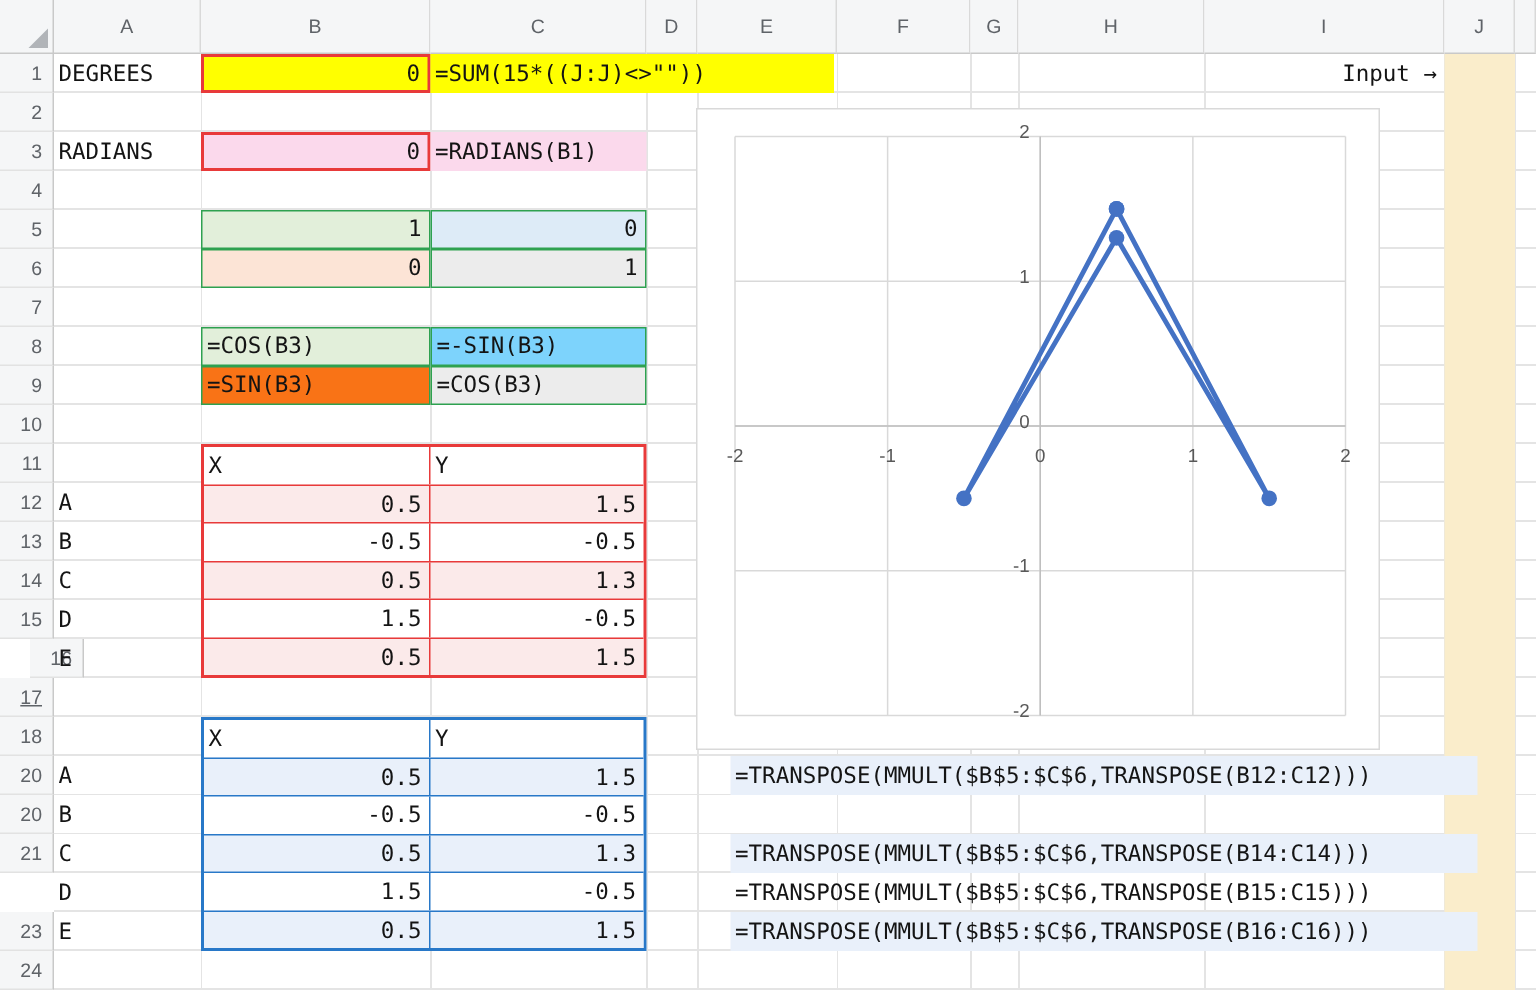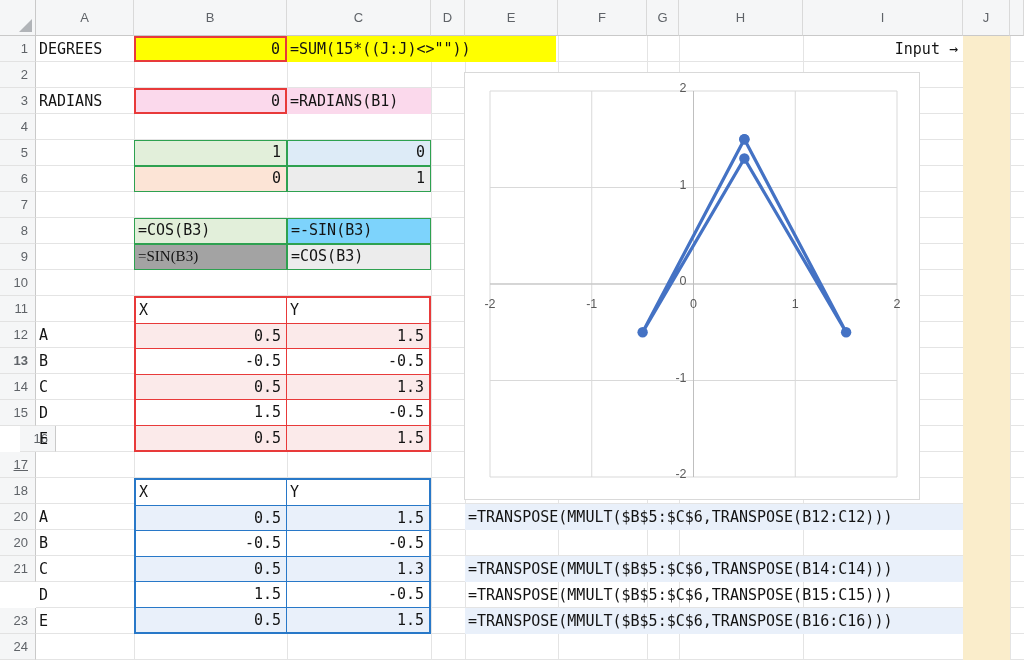--- a/index.html
+++ b/index.html
@@ -62,21 +62,21 @@
   .tbl.red .tcx{border-right:1px solid #E83A3A;}
   .tbl.blue .tcx{border-right:1px solid #2878C8;}
   .tcy{flex:1;}
   .tc{line-height:25px;white-space:pre;}
   .thdr{padding-left:3px;}
   .tnum{text-align:right;padding-right:5px;}
   .tbl.red .band{background:#FBEAEA;}
   .tbl.blue .band{background:#E9F0FA;}
 
   
-  .frow{position:absolute;left:465px;width:498px;height:26px;line-height:26px;
+  .frow{position:absolute;left:487px;width:498px;height:26px;line-height:26px;
         padding-left:3px;box-sizing:border-box;white-space:pre;}
   .frow.band{background:#E9F0FA;}
 
   #tanCol{position:absolute;left:963px;top:36px;width:47px;height:624px;background:#FAEDCB;}
 
   #chart{position:absolute;left:464px;top:72px;width:456px;height:428px;background:#ffffff;
          border:1px solid #D9D9D9;box-sizing:border-box;}
 </style>
 </head>
 <body>
@@ -109,21 +109,21 @@
       <div class="rowhdr" style="top: 88px;">3</div>
       <div class="rowhdr" style="top: 114px;">4</div>
       <div class="rowhdr" style="top: 140px;">5</div>
       <div class="rowhdr" style="top: 166px;">6</div>
       <div class="rowhdr" style="top: 192px;">7</div>
       <div class="rowhdr" style="top: 218px;">8</div>
       <div class="rowhdr" style="top: 244px;">9</div>
       <div class="rowhdr" style="top: 270px;">10</div>
       <div class="rowhdr" style="top: 296px;">11</div>
       <div class="rowhdr" style="top: 322px;">12</div>
-      <div class="rowhdr" style="top: 348px; font-weight: bold;">13</div>
+      <div class="rowhdr" style="top: 348px;">13</div>
       <div class="rowhdr" style="top: 374px;">14</div>
       <div class="rowhdr" style="top: 400px;">15</div>
       <div class="rowhdr" style="top: 426px; margin-left: 20px;">16</div>
       <div class="rowhdr" style="top: 452px; text-decoration: underline;">17</div>
       <div class="rowhdr" style="top: 478px;">18</div>
       <div class="rowhdr" style="top: 504px;">20</div>
       <div class="rowhdr" style="top: 530px;">20</div>
       <div class="rowhdr" style="top: 556px;">21</div>
       <div class="rowhdr" style="top: 608px; margin-top: 32px;">22</div>
       <div class="rowhdr" style="top: 608px;">23</div>
@@ -143,21 +143,21 @@
   <div class="mblock" style="top:140px;">
     <div class="mcell cell num" style="position:static;background:#E2EFDA;">1</div>
     <div class="mcell cell num" style="position:static;background:#DDEBF7;">0</div>
     <div class="mcell cell num" style="position:static;background:#FCE4D6;">0</div>
     <div class="mcell cell num" style="position:static;background:#ECECEC;">1</div>
   </div>
 
   <div class="mblock" style="top:218px;">
     <div class="mcell cell lbl" style="position:static;background:#E2EFDA;">=COS(B3)</div>
     <div class="mcell cell lbl" style="position:static;background:#7dd3fc;">=-SIN(B3)</div>
-    <div class="mcell cell lbl" style="position:static;background:#a3a3a3;font-family:Liberation Serif, serif;">=SIN(B3)</div>
+    <div class="mcell cell lbl" style="position:static;background:#f97316;">=SIN(B3)</div>
     <div class="mcell cell lbl" style="position:static;background:#ECECEC;">=COS(B3)</div>
   </div>
 
   <div class="cell lbl" style="left:36px;top:322px;width:98px;">A</div>
   <div class="cell lbl" style="left:36px;top:348px;width:98px;">B</div>
   <div class="cell lbl" style="left:36px;top:374px;width:98px;">C</div>
   <div class="cell lbl" style="left:36px;top:400px;width:98px;">D</div>
   <div class="cell lbl" style="left:36px;top:426px;width:98px;">E</div>
 
   <div class="tbl red" style="top:296px;">

